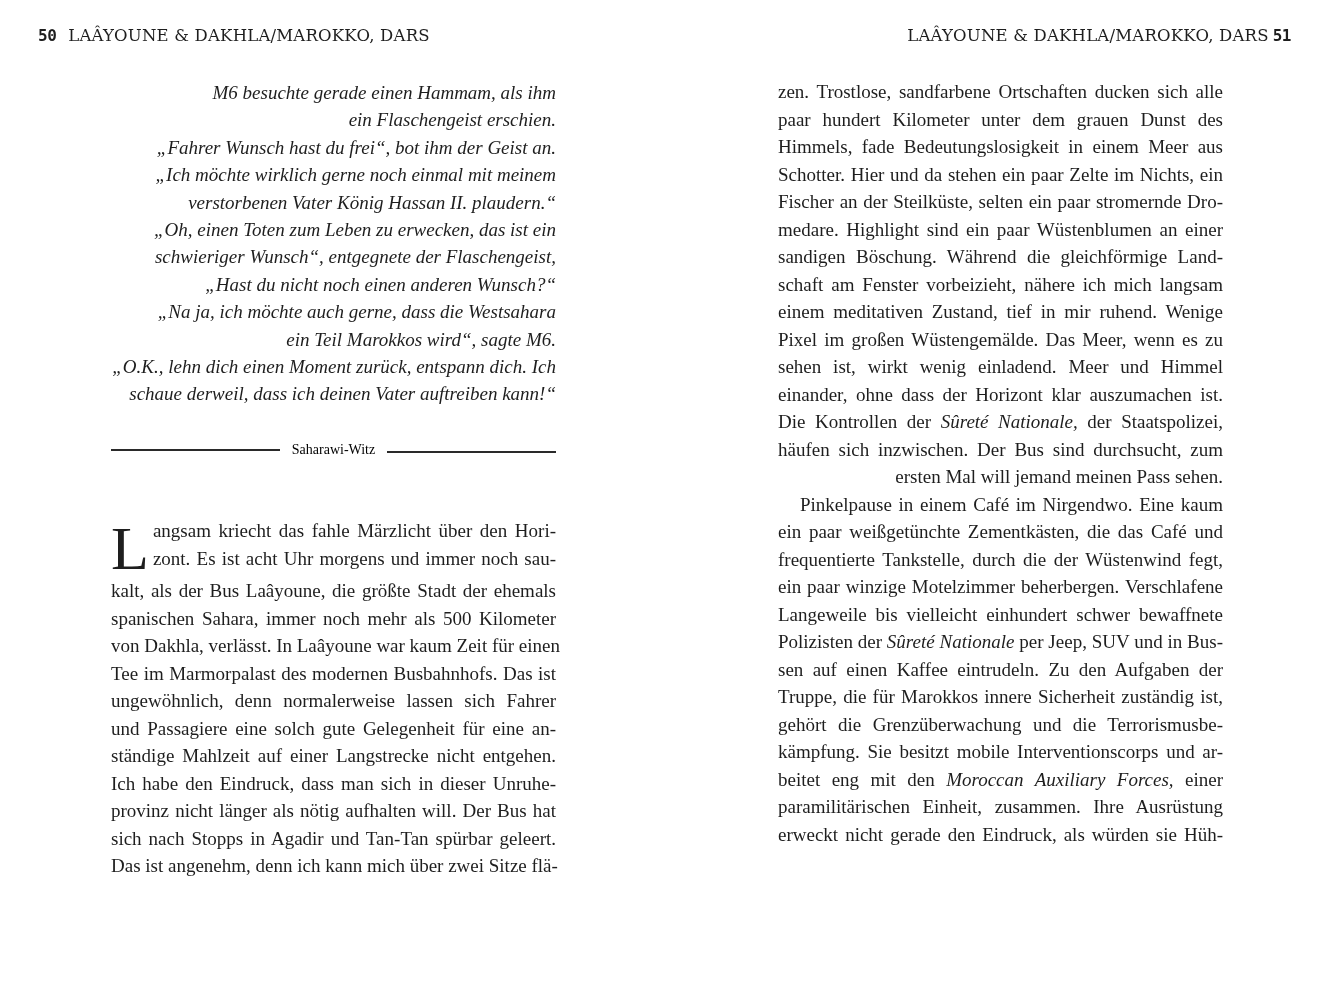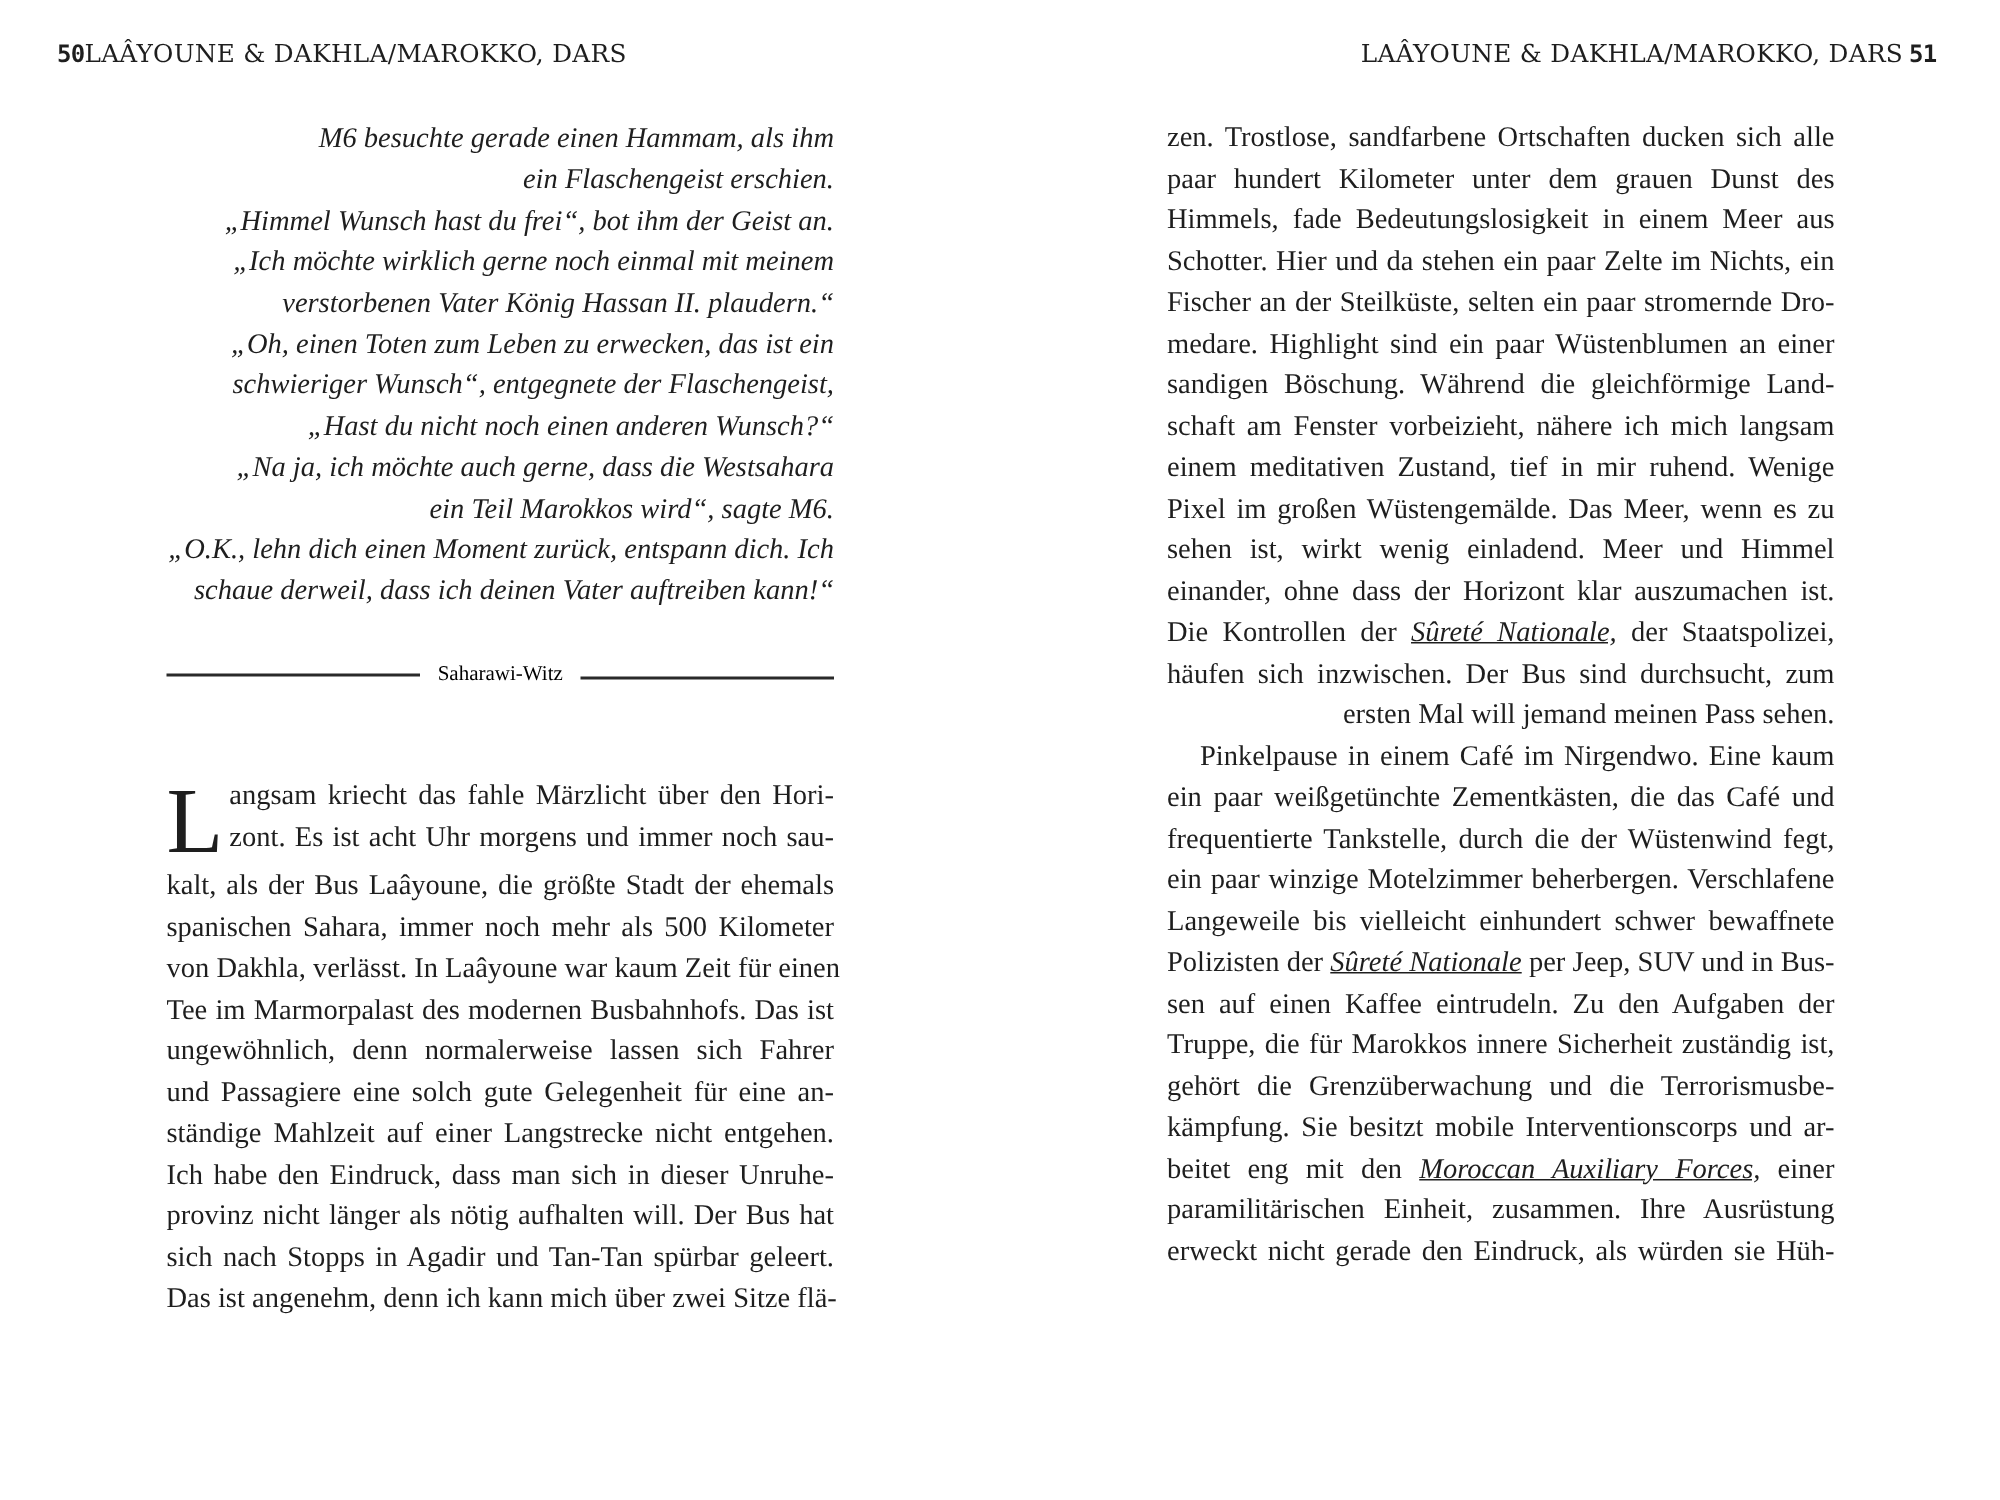--- a/index.html
+++ b/index.html
@@ -13,21 +13,21 @@
     font-family: "DejaVu Serif", "Liberation Serif", serif;
     font-size: 16.5px; letter-spacing: 0.2px; color: #1e1e1e;
     white-space: nowrap; display: flex; align-items: baseline;
   }
   .running-head.left { left: 38px; }
   .running-head.right { right: 42px; }
   .page-num {
     font-family: "DejaVu Sans Mono", "Liberation Mono", monospace;
     font-weight: bold; font-size: 16px; letter-spacing: -0.5px;
   }
-  .running-head.left .page-num { }
+  .running-head.left .page-num { margin-right: 12px; }
   .running-head.right .page-num { margin-left: 4px; }
 
   .quote {
     position: absolute; left: 111px; width: 445px; top: 79px;
     font-style: italic; font-size: 19px; line-height: 27.4px; text-align: right;
   }
   .quote .ln { display: block; white-space: nowrap; }
 
   .attribution {
     position: absolute; left: 111px; width: 445px; top: 437px; height: 26px;
@@ -45,38 +45,38 @@
   .col.left { left: 111px; top: 517px; }
   .col.right { left: 778px; top: 78px; }
   .ln.j { display: block; text-align: justify; text-align-last: justify; white-space: nowrap; height: 27.5px; }
   .ln.last { display: block; text-align: right; white-space: nowrap; height: 27.5px; }
   .ln.indent { padding-left: 22px; }
   .ln.drop { padding-left: 0; }
   .dropcap {
     float: left; font-size: 62px; line-height: 50px; height: 54px;
     margin: 4px 4px 0 0; padding-top: 2px;
   }
-  em { font-style: italic; text-decoration: underline; }
+  em { font-style: italic; }
 </style>
 </head>
 <body>
 
 <div class="running-head left">
   <span class="page-num">50</span>
   <span>LAÂYOUNE &amp; DAKHLA/MAROKKO, DARS</span>
 </div>
 <div class="running-head right">
   <span>LAÂYOUNE &amp; DAKHLA/MAROKKO, DARS</span>
   <span class="page-num">51</span>
 </div>
 
 <div class="quote">
   <span class="ln">M6 besuchte gerade einen Hammam, als ihm</span>
   <span class="ln">ein Flaschengeist erschien.</span>
-  <span class="ln">„Himmel Wunsch hast du frei“, bot ihm der Geist an.</span>
+  <span class="ln">„Fahrer Wunsch hast du frei“, bot ihm der Geist an.</span>
   <span class="ln">„Ich möchte wirklich gerne noch einmal mit meinem</span>
   <span class="ln">verstorbenen Vater König Hassan II. plaudern.“</span>
   <span class="ln">„Oh, einen Toten zum Leben zu erwecken, das ist ein</span>
   <span class="ln">schwieriger Wunsch“, entgegnete der Flaschengeist,</span>
   <span class="ln">„Hast du nicht noch einen anderen Wunsch?“</span>
   <span class="ln">„Na ja, ich möchte auch gerne, dass die Westsahara</span>
   <span class="ln">ein Teil Marokkos wird“, sagte M6.</span>
   <span class="ln">„O.K., lehn dich einen Moment zurück, entspann dich. Ich</span>
   <span class="ln">schaue derweil, dass ich deinen Vater auftreiben kann!“</span>
 </div>

